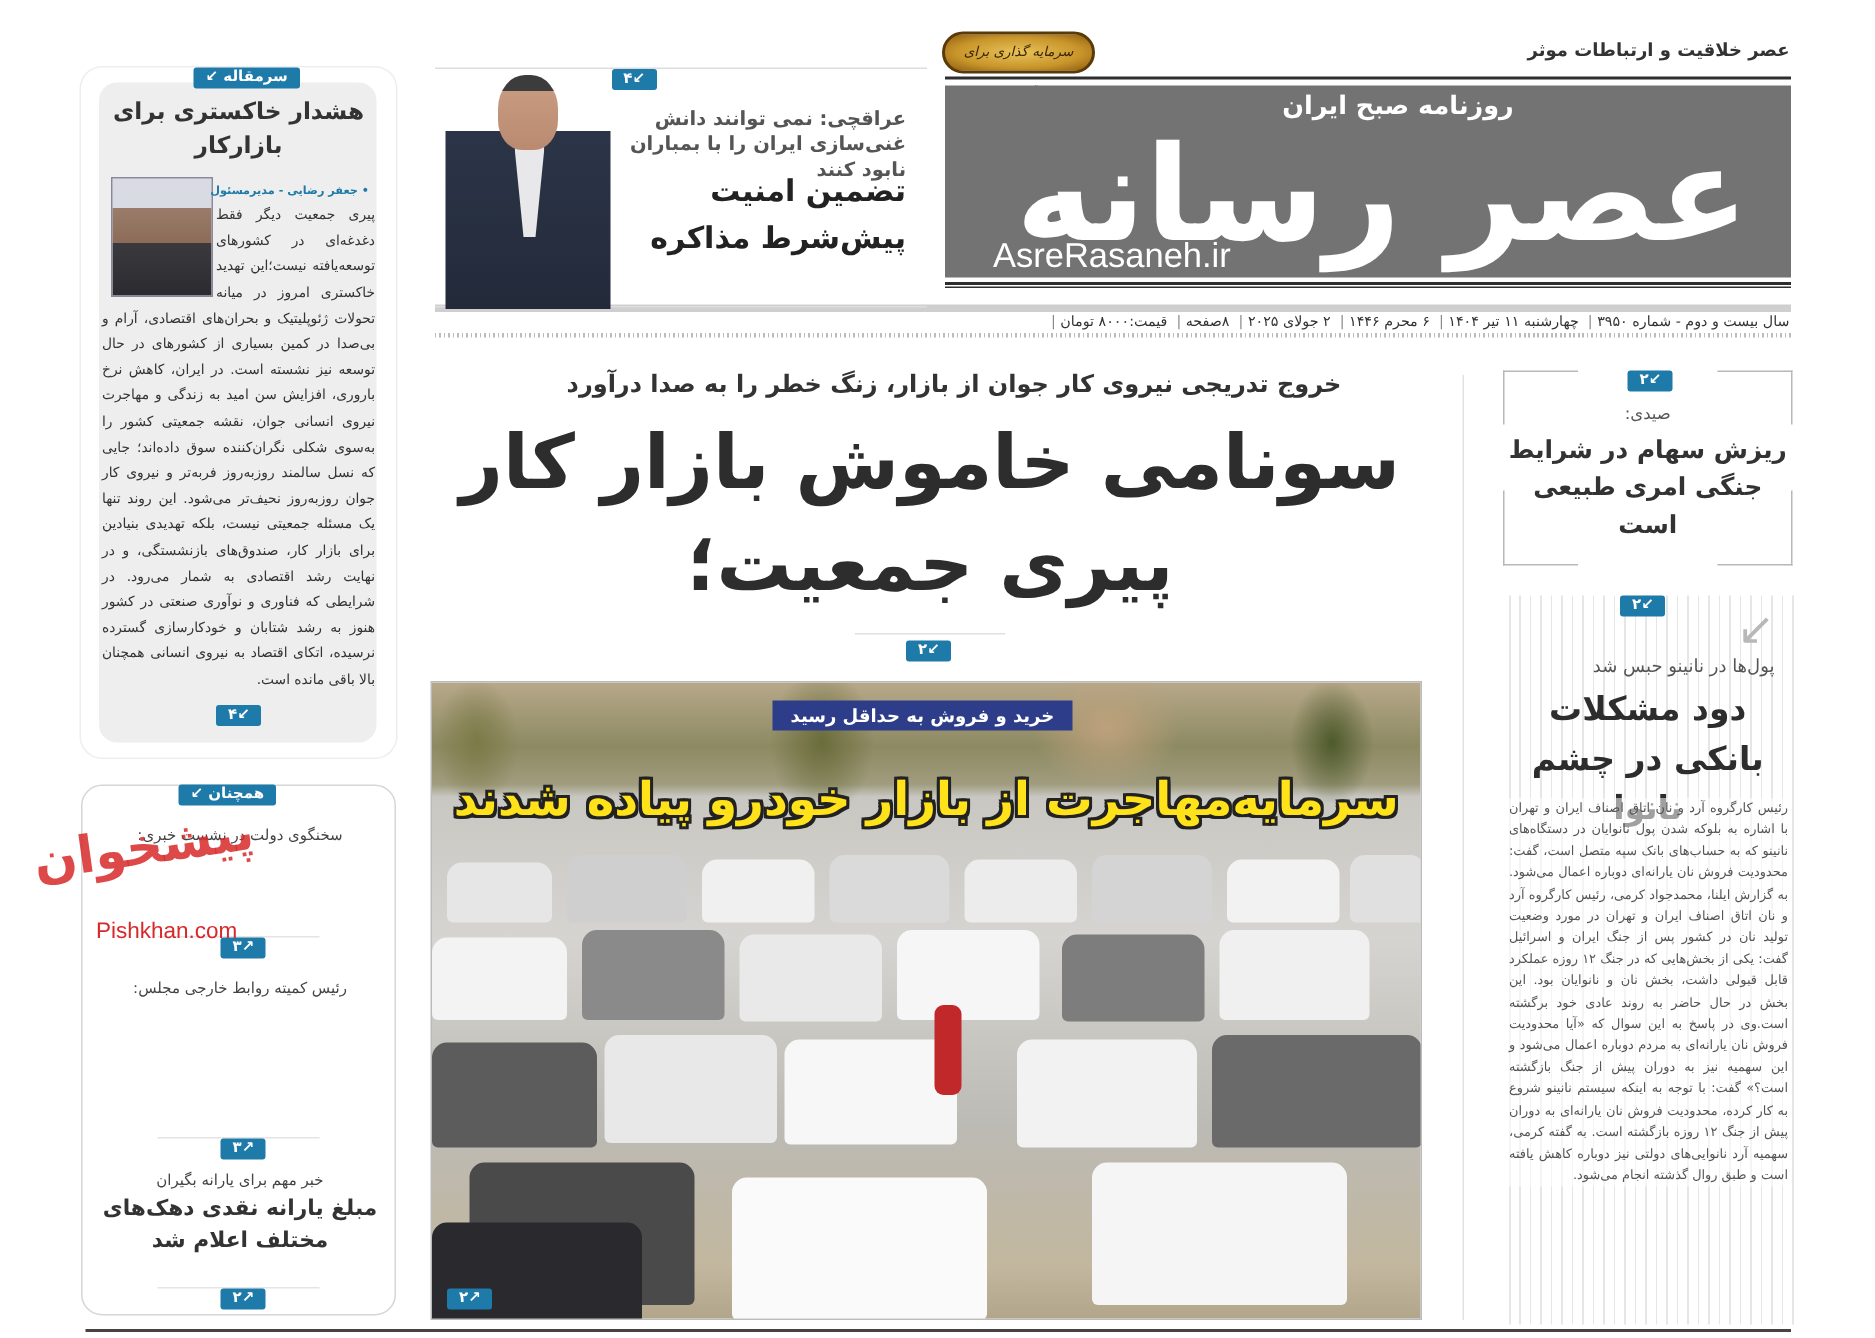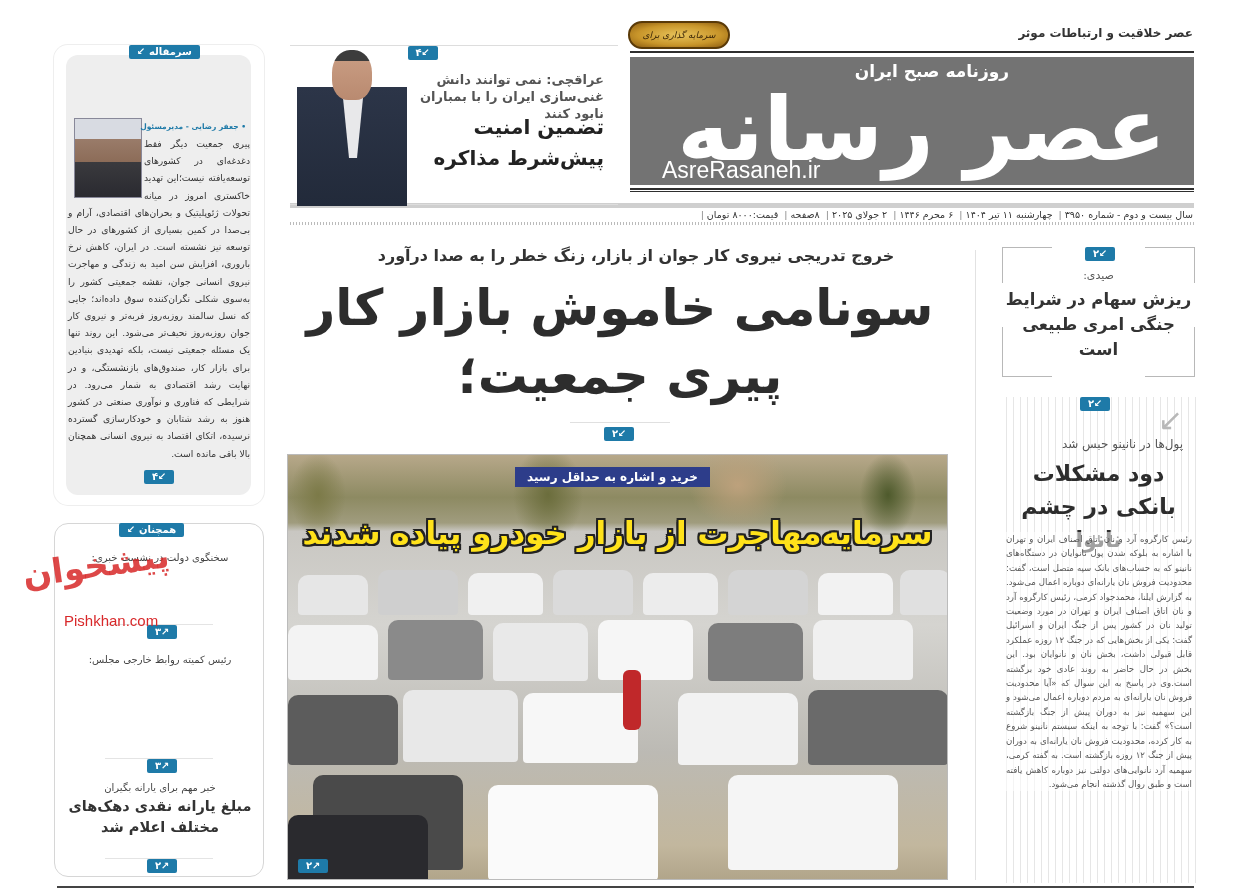--- a/index.html
+++ b/index.html
@@ -131,20 +131,21 @@
   <div id="araghchi-photo" class="abs"></div>
   <div id="araghchi-collar" class="abs"></div>
   <div id="araghchi-head" class="abs"></div>
   <div id="araghchi-kicker" class="abs">عراقچی: نمی توانند دانش غنی‌سازی ایران را با بمباران نابود کنند</div>
   <div id="araghchi-title" class="abs">تضمین امنیت پیش‌شرط مذاکره</div>
 </div>
 
 <div id="editorial" class="abs">
   <div id="editorial-inner" class="abs"></div>
   <span id="editorial-tag" class="ref abs">↙ سرمقاله</span>
+  <div id="editorial-title" class="abs">هشدار خاکستری برای بازارکار</div>
   <div id="editorial-photo" class="abs"></div>
   <div id="editorial-byline" class="abs">• جعفر رضایی - مدیرمسئول</div>
   <div id="editorial-body" class="abs"><span class="wrapspace"></span><span>پیری جمعیت دیگر فقط دغدغه‌ای در کشورهای توسعه‌یافته نیست؛این تهدید خاکستری امروز در میانه تحولات ژئوپلیتیک و بحران‌های اقتصادی، آرام و بی‌صدا در کمین بسیاری از کشورهای در حال توسعه نیز نشسته است. در ایران، کاهش نرخ باروری، افزایش سن امید به زندگی و مهاجرت نیروی انسانی جوان، نقشه جمعیتی کشور را به‌سوی شکلی نگران‌کننده سوق داده‌اند؛ جایی که نسل سالمند روزبه‌روز فربه‌تر و نیروی کار جوان روزبه‌روز نحیف‌تر می‌شود. این روند تنها یک مسئله جمعیتی نیست، بلکه تهدیدی بنیادین برای بازار کار، صندوق‌های بازنشستگی، و در نهایت رشد اقتصادی به شمار می‌رود. در شرایطی که فناوری و نوآوری صنعتی در کشور هنوز به رشد شتابان و خودکارسازی گسترده نرسیده، اتکای اقتصاد به نیروی انسانی همچنان بالا باقی مانده است.</span></div>
   <span id="editorial-ref" class="ref abs">۴↙</span>
 </div>
 
 <div id="window" class="abs">
   <span id="window-tag" class="ref abs">↙ همچنان</span>
 
   <div class="wn" style="top:26px;">
@@ -197,21 +198,21 @@
   <div class="car" style="left:0px;top:240px;width:110px;height:70px;background:#5c5c5c;"></div>
   <div class="car" style="left:115px;top:235px;width:115px;height:72px;background:#e8e8e8;"></div>
   <div class="car" style="left:235px;top:238px;width:115px;height:70px;background:#f7f7f7;"></div>
   <div class="car" style="left:335px;top:215px;width:18px;height:60px;background:#c0282a;border-radius:6px;"></div>
   <div class="car" style="left:390px;top:238px;width:120px;height:72px;background:#f2f2f2;"></div>
   <div class="car" style="left:520px;top:235px;width:140px;height:75px;background:#6a6a6a;"></div>
   <div class="car" style="left:25px;top:320px;width:150px;height:95px;background:#4a4a4a;"></div>
   <div class="car" style="left:200px;top:330px;width:170px;height:95px;background:#fafafa;"></div>
   <div class="car" style="left:440px;top:320px;width:170px;height:95px;background:#f5f5f5;"></div>
   <div class="car" style="left:0px;top:360px;width:140px;height:70px;background:#2a2a2e;"></div>
-  <span id="photo-tag" class="abs">خرید و اشاره به حداقل رسید</span>
+  <span id="photo-tag" class="abs">خرید و فروش به حداقل رسید</span>
   <div id="photo-title" class="abs">سرمایه‌مهاجرت از بازار خودرو پیاده شدند</div>
   <span id="photo-ref" class="ref abs">۲↗</span>
 </div>
 
 <div id="col-sep" class="abs"></div>
 
 <div id="seydi" class="abs">
   <div class="corner" style="left:0;top:0;border-width:1px 0 0 1px;width:50px;height:36px;"></div>
   <div class="corner" style="right:0;top:0;border-width:1px 1px 0 0;width:50px;height:36px;"></div>
   <div class="corner" style="left:0;bottom:0;border-width:0 0 1px 1px;width:50px;height:50px;"></div>

